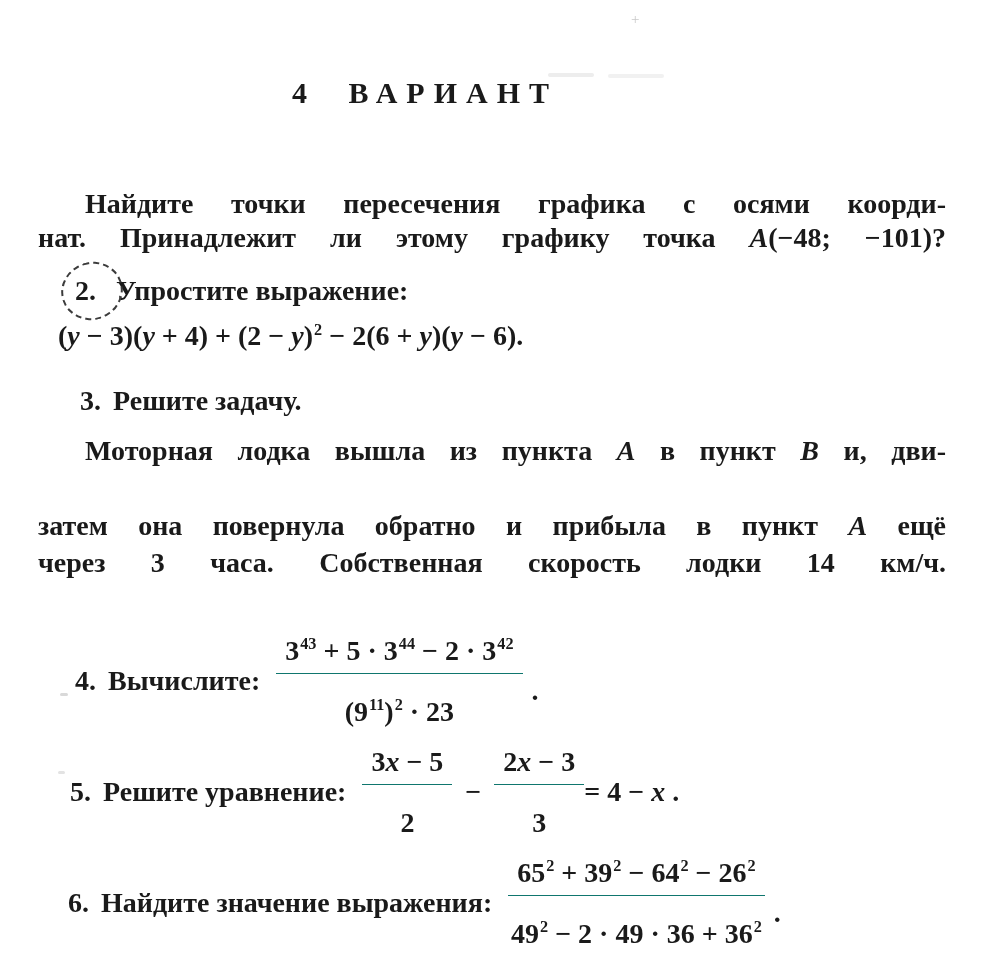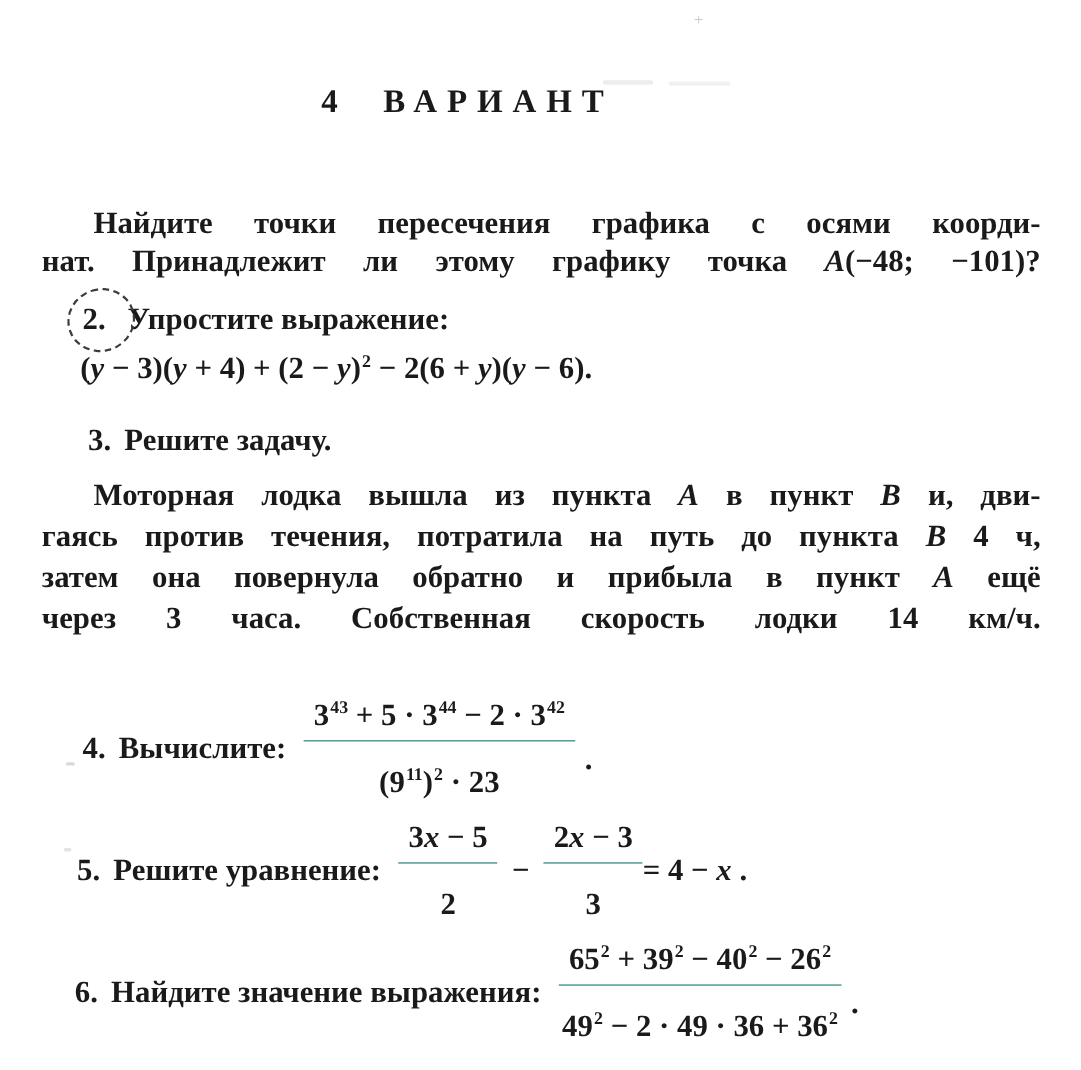--- a/index.html
+++ b/index.html
@@ -106,27 +106,26 @@
   <div class="smudge speck-b"></div>
 
   <div class="title">4 ВАРИАНТ</div>
 
   <div class="line just indent" style="top:186px;">Найдите точки пересечения графика с осями коорди-</div>
   <div class="line just" style="top:220px;"><span>нат. Принадлежит ли этому графику точка </span><i>A</i><span>(−48; −101)?</span></div>
 
   <div class="line" style="top:273px; left:75px;">
     <span class="circled">2.</span><span style="margin-left:20px;text-align:right;">Упростите выражение:</span>
   </div>
-  <div class="line" style="top:318px; left:73px;"><span>(</span><i>y</i><span> − 3)(</span><i>y</i><span> + 4) + (2 − </span><i>y</i><span>)</span><sup>2</sup><span> − 2(6 + </span><i>y</i><span>)(</span><i>y</i><span> − 6).</span></div>
+  <div class="line" style="top:318px; left:58px;"><span>(</span><i>y</i><span> − 3)(</span><i>y</i><span> + 4) + (2 − </span><i>y</i><span>)</span><sup>2</sup><span> − 2(6 + </span><i>y</i><span>)(</span><i>y</i><span> − 6).</span></div>
 
   <div class="line" style="top:383px; left:80px;">
     <span>3.</span><span class="numgap">Решите задачу.</span>
   </div>
   <div class="line just indent" style="top:433px;"><span>Моторная лодка вышла из пункта </span><i>A</i><span> в пункт </span><i>B</i><span> и, дви-</span></div>
-  <div class="line just" style="top:470px;"><span>гаясь против течения, потратила на путь до пункта </span><i>B</i><span> 4 ч,</span></div>
   <div class="line just" style="top:508px;"><span>затем она повернула обратно и прибыла в пункт </span><i>A</i><span> ещё</span></div>
   <div class="line just" style="top:545px;">через 3 часа. Собственная скорость лодки 14 км/ч.</div>
 
   <div class="mrow" style="top:638px; left:75px; height:86px;">
     <span>4.</span>
     <span class="numgap">Вычислите:</span>
     <span class="frac">
       <span class="num"><span>3</span><sup>43</sup><span> + 5 · 3</span><sup>44</sup><span> − 2 · 3</span><sup>42</sup></span>
       <span class="den"><span>(9</span><sup>11</sup><span>)</span><sup>2</sup><span> · 23</span></span>
     </span>
@@ -145,19 +144,19 @@
       <span class="num"><span>2</span><i>x</i><span> − 3</span></span>
       <span class="den">3</span>
     </span>
     <span class="rhs"><span>= 4 − </span><i>x</i><span> .</span></span>
   </div>
 
   <div class="mrow" style="top:860px; left:68px; height:86px;">
     <span>6.</span>
     <span class="numgap">Найдите значение выражения:</span>
     <span class="frac">
-      <span class="num"><span>65</span><sup>2</sup><span> + 39</span><sup>2</sup><span> − 40</span><sup>2</sup><span> − 26</span><sup>2</sup></span>
+      <span class="num"><span>65</span><sup>2</sup><span> + 39</span><sup>2</sup><span> − 64</span><sup>2</sup><span> − 26</span><sup>2</sup></span>
       <span class="den"><span>49</span><sup>2</sup><span> − 2 · 49 · 36 + 36</span><sup>2</sup></span>
     </span>
     <span class="period">.</span>
   </div>
 
 </div>
 
 </body></html>

